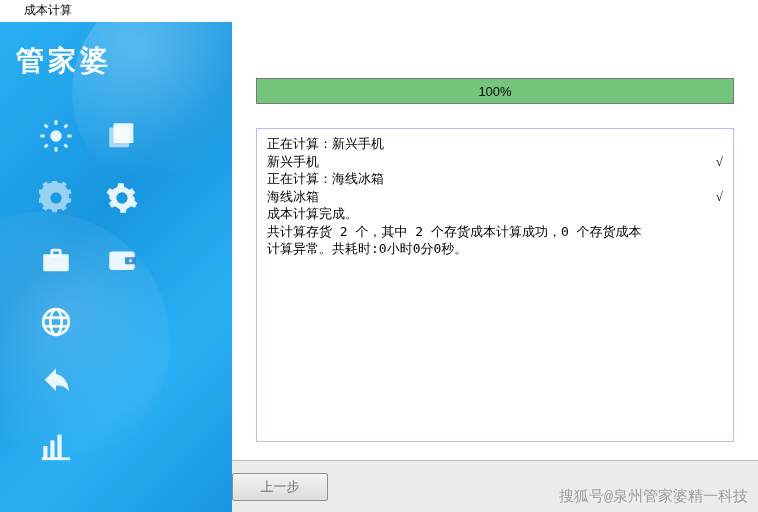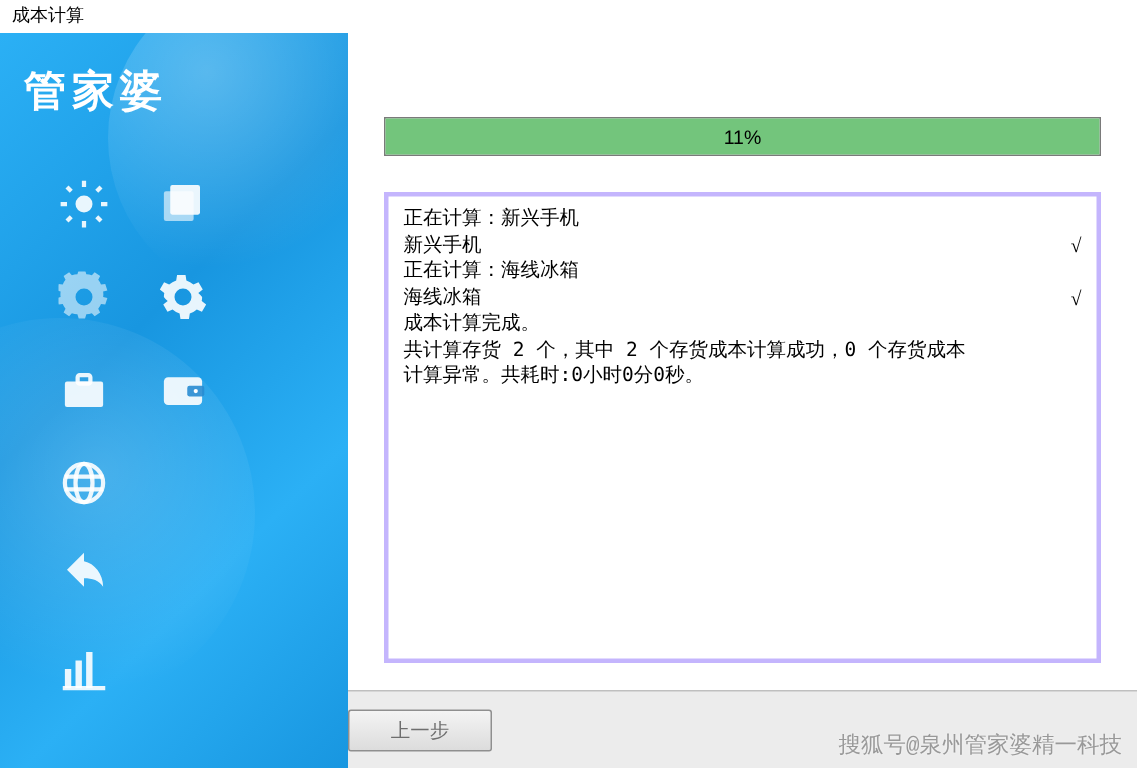--- a/index.html
+++ b/index.html
@@ -12,21 +12,21 @@
     overflow: hidden;
   }
   .window {
     width: 758px;
     height: 512px;
     background: #fff;
     position: relative;
   }
   .title-bar {
     height: 22px;
-    padding: 2px 8px;
+    padding: 2px 24px;
     font-size: 12px;
     color: #000;
     background: #fff;
   }
   .content {
     position: absolute;
     top: 22px; left: 0; right: 0; bottom: 0;
     display: flex;
   }
   .sidebar {
@@ -94,21 +94,21 @@
     background: #73c57c;
     display: flex;
     align-items: center;
     justify-content: center;
     color: #000;
     font-size: 13px;
   }
   .log-box {
     position: absolute;
     top: 106px; left: 24px; right: 24px; bottom: 70px;
-    border: 3px solid #c4b5fd;
+    border: 1px solid #c4b5fd;
     background: #fff;
     padding: 6px 10px;
     font-family: "SimSun","NSimSun",monospace;
     font-size: 13px;
     line-height: 1.35;
     color: #000;
     white-space: pre-wrap;
     overflow: auto;
   }
   .log-box .row { display:flex; justify-content:space-between; }
@@ -241,21 +241,21 @@
 
         <div class="ic dim"></div>
         <div class="ic dim"></div>
         <div class="ic dim2"></div>
       </div>
     </div>
 
     <div class="main">
       <div class="progress-wrap">
         <div class="progress-fill">
-          <span>11%</span>
+          <span>100%</span>
         </div>
       </div>
 
       <div class="log-box" id="logbox"><div class="row"><span>正在计算：新兴手机</span><span class="r"></span></div><div class="row"><span>新兴手机</span><span class="r">√</span></div><div class="row"><span></span><span class="r"></span></div><div class="row"><span>正在计算：海线冰箱</span><span class="r"></span></div><div class="row"><span>海线冰箱</span><span class="r">√</span></div><div class="row"><span></span><span class="r"></span></div><div class="row"><span>成本计算完成。</span><span class="r"></span></div><div class="row"><span>共计算存货 2 个，其中 2 个存货成本计算成功，0 个存货成本</span><span class="r"></span></div><div class="row"><span>计算异常。共耗时:0小时0分0秒。</span><span class="r"></span></div></div>
 
       <div class="button-row">
         <div class="btn" id="btn-prev">
           <span>上一步</span>
         </div>
       </div>

